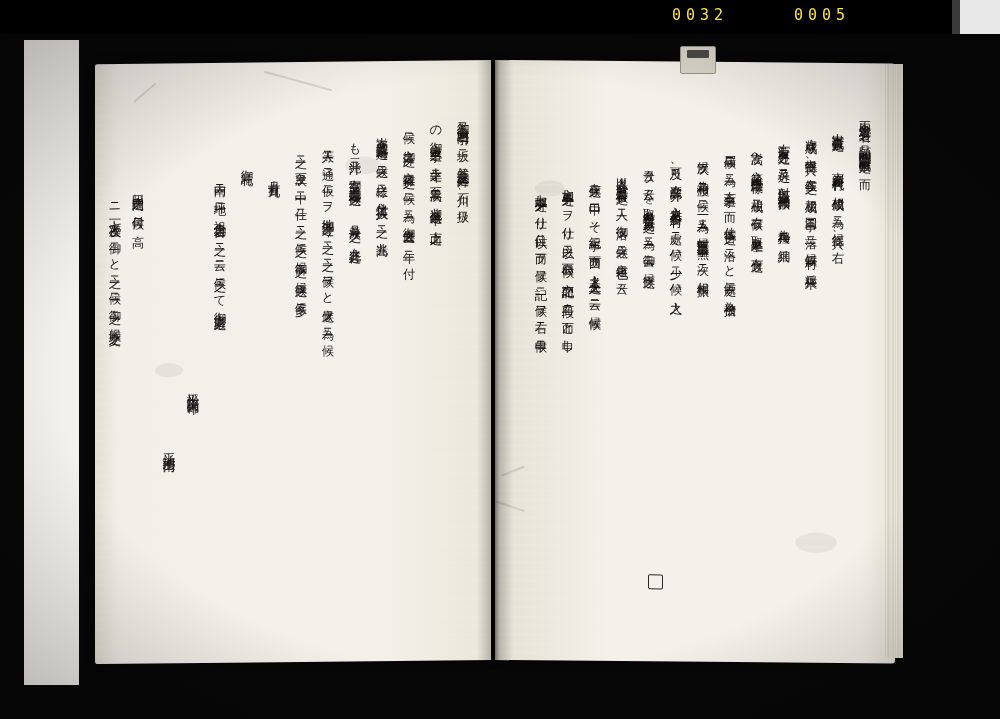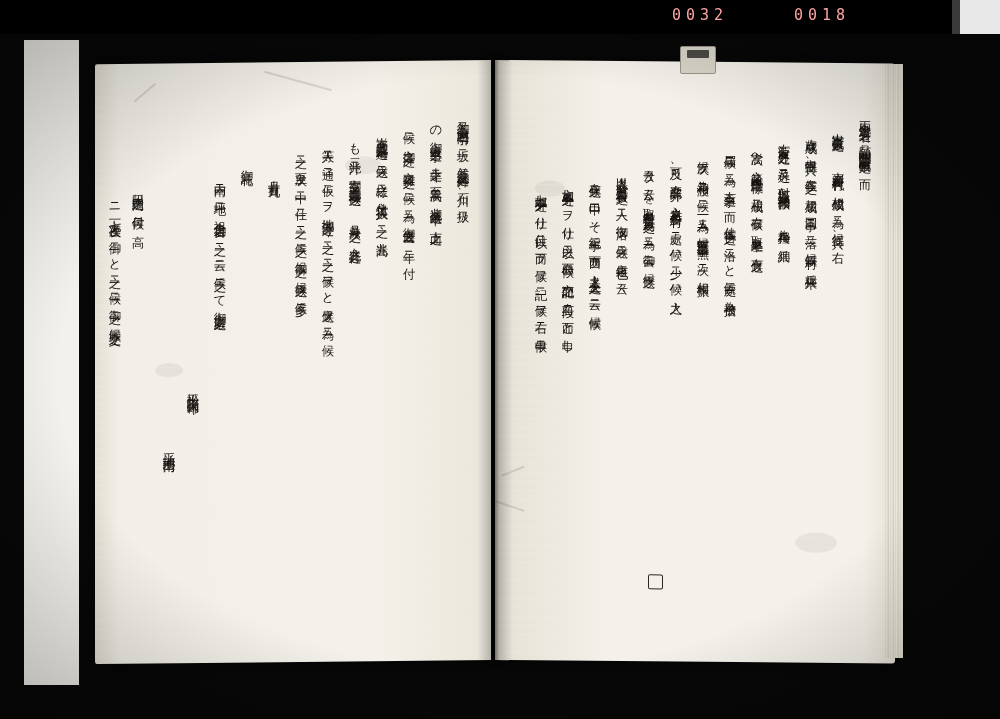--- a/index.html
+++ b/index.html
@@ -29,21 +29,21 @@
     background: #000;
     color: #cfcfcf;
     z-index: 30;
   }
   .frame-number {
     position: absolute;
     top: 6px;
     font-family: "DejaVu Sans Mono", monospace;
     font-size: 15px;
     letter-spacing: 5px;
-    color: #fca5a5;
+    color: #fde047;
   }
   .frame-number.left { right: 272px; }
   .frame-number.right { right: 150px; }
   .film-edge-right {
     position: absolute;
     top: 0; right: 0;
     width: 40px; height: 34px;
     background: #e8e8e8;
   }
   .film-edge-right2 {
@@ -213,21 +213,21 @@
       rgba(0,0,0,0) 55%, rgba(0,0,0,0.35) 100%);
   }
 </style>
 </head>
 <body>
 
 <div class="scan">
 
   <div class="film-header">
     <span class="frame-number left">0032</span>
-    <span class="frame-number right">0018</span>
+    <span class="frame-number right">0005</span>
     <div class="film-edge-right2"></div>
     <div class="film-edge-right"></div>
   </div>
 
   <div class="scan-field"></div>
 
   <div class="backing"></div>
 
   <div class="book">
 

